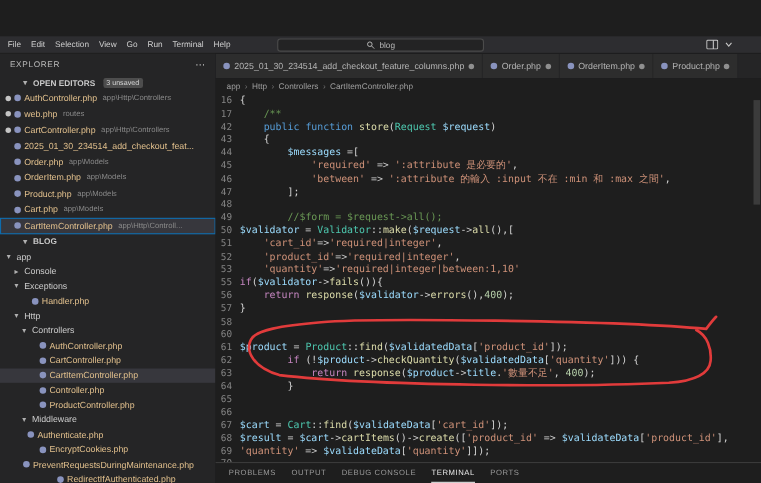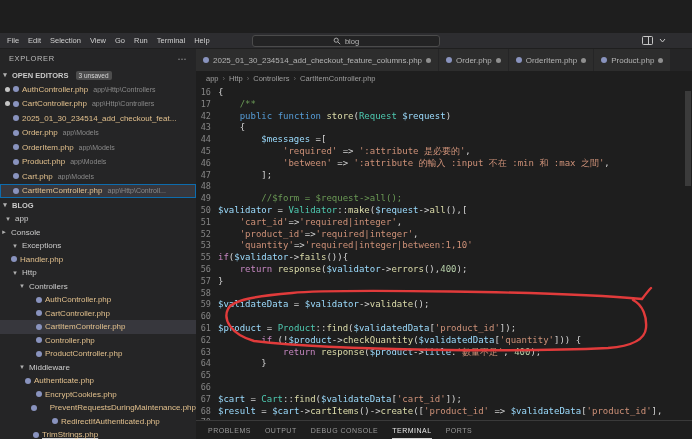--- a/index.html
+++ b/index.html
@@ -16,21 +16,21 @@
     color:#b8b8b8;font-size:7.5px;}
   .title-icons{position:absolute;right:26px;top:3px;display:flex;gap:6px;align-items:center;}
 
   
   .main{flex:1;display:flex;min-height:0;}
 
   
   .sidebar{flex:0 0 196px;width:196px;background:var(--sidebar_bg,#252526);display:flex;flex-direction:column;overflow:hidden;font-size:8px;}
   .sidebar-header{flex:0 0 19px;display:flex;align-items:center;justify-content:space-between;padding:0 9px;color:#bbb;font-size:7.5px;letter-spacing:.6px;}
   .more{color:#c5c5c5;font-size:9px;cursor:pointer;}
-  .section-header{flex:0 0 14px;display:flex;align-items:center;gap:3px;padding:0 1px;font-weight:bold;color:#cacaca;font-size:7.5px;}
+  .section-header{flex:0 0 14px;display:flex;align-items:center;gap:3px;padding:0 19px;font-weight:bold;color:#cacaca;font-size:7.5px;}
   .badge{margin-left:4px;background:#4d4d4d;color:#d6d6d6;border-radius:2px;padding:0 3px;font-weight:normal;font-size:6.5px;height:9px;line-height:9px;}
   .chev{width:8px;flex:0 0 8px;color:#b0b0b0;font-size:7px;text-align:center;}
   .oe-row{height:14.5px;display:flex;align-items:center;gap:3px;padding:0 2px 0 5px;white-space:nowrap;overflow:hidden;}
   .oe-row.selected{background:#37373d;outline:1px solid rgba(0,127,212,.75);outline-offset:-1px;}
   .dirty-dot{width:5px;height:5px;border-radius:50%;background:#c5c5c5;flex:0 0 5px;}
   .dirty-dot.hidden-dot{background:transparent;}
   .php-icon{width:6px;height:6px;border-radius:50%;background:#8993be;flex:0 0 6px;}
   .oe-name{color:var(--git_modified,#e2c08d);}
   .oe-path{color:#8a8a8a;font-size:7px;margin-left:2px;overflow:hidden;text-overflow:ellipsis;}
   .tree{flex:1;overflow:hidden;}
@@ -112,20 +112,26 @@
       <div id="open-editor-list">
           <div class="oe-row">
             <span class="dirty-dot"></span>
             <span class="php-icon"></span>
             <span class="oe-name">AuthController.php</span>
             <span class="oe-path">app\Http\Controllers</span>
           </div>
           <div class="oe-row">
             <span class="dirty-dot"></span>
             <span class="php-icon"></span>
+            <span class="oe-name">web.php</span>
+            <span class="oe-path">routes</span>
+          </div>
+          <div class="oe-row">
+            <span class="dirty-dot"></span>
+            <span class="php-icon"></span>
             <span class="oe-name">CartController.php</span>
             <span class="oe-path">app\Http\Controllers</span>
           </div>
           <div class="oe-row">
             <span class="dirty-dot hidden-dot"></span>
             <span class="php-icon"></span>
             <span class="oe-name">2025_01_30_234514_add_checkout_feat...</span>
           </div>
           <div class="oe-row">
             <span class="dirty-dot hidden-dot"></span>
@@ -160,29 +166,29 @@
         </div>
       <div class="section-header">
         <span class="chev">▾</span>
         <span>BLOG</span>
       </div>
       <div id="tree" class="tree">
           <div class="tree-row" style="padding-left: 4px;">
             <span class="chev">▾</span>
             <span class="folder-name">app</span>
           </div>
-          <div class="tree-row" style="">
+          <div class="tree-row" style="padding-left: 11px;">
             <span class="chev">▸</span>
             <span class="folder-name">Console</span>
           </div>
           <div class="tree-row" style="padding-left: 11px;">
             <span class="chev">▾</span>
             <span class="folder-name">Exceptions</span>
           </div>
-          <div class="tree-row" style=" text-align: center;">
+          <div class="tree-row" style="padding-left: 18px; text-align: center;">
             <span class="chev"></span>
             <span class="php-icon"></span>
             <span class="file-name">Handler.php</span>
           </div>
           <div class="tree-row" style="padding-left: 11px;">
             <span class="chev">▾</span>
             <span class="folder-name">Http</span>
           </div>
           <div class="tree-row" style="padding-left: 18px;">
             <span class="chev">▾</span>
@@ -220,21 +226,21 @@
           <div class="tree-row" style="padding-left: 14px;">
             <span class="chev"></span>
             <span class="php-icon"></span>
             <span class="file-name">Authenticate.php</span>
           </div>
           <div class="tree-row" style="padding-left: 25px;">
             <span class="chev"></span>
             <span class="php-icon"></span>
             <span class="file-name">EncryptCookies.php</span>
           </div>
-          <div class="tree-row" style="padding-left: 10px; justify-content: space-between;">
+          <div class="tree-row" style="padding-left: 10px;">
             <span class="chev"></span>
             <span class="php-icon"></span>
             <span class="file-name">PreventRequestsDuringMaintenance.php</span>
           </div>
           <div class="tree-row" style="padding-left: 41px;">
             <span class="chev"></span>
             <span class="php-icon"></span>
             <span class="file-name">RedirectIfAuthenticated.php</span>
           </div>
           <div class="tree-row" style="padding-left: 22px; text-decoration: underline;">
@@ -294,30 +300,30 @@
           <div class="code-line"><span class="gutter">48</span><span class="line-text"></span></div>
           <div class="code-line"><span class="gutter">49</span><span class="line-text"><span class="tk-p">        </span><span class="tk-m">//$form = $request-&gt;all();</span></span></div>
           <div class="code-line"><span class="gutter">50</span><span class="line-text"><span class="tk-v">$validator</span><span class="tk-p"> = </span><span class="tk-t">Validator</span><span class="tk-p">::</span><span class="tk-f">make</span><span class="tk-p">(</span><span class="tk-v">$request</span><span class="tk-p">-&gt;</span><span class="tk-f">all</span><span class="tk-p">(),[</span></span></div>
           <div class="code-line"><span class="gutter">51</span><span class="line-text"><span class="tk-p">    </span><span class="tk-s">'cart_id'</span><span class="tk-p">=&gt;</span><span class="tk-s">'required|integer'</span><span class="tk-p">,</span></span></div>
           <div class="code-line"><span class="gutter">52</span><span class="line-text"><span class="tk-p">    </span><span class="tk-s">'product_id'</span><span class="tk-p">=&gt;</span><span class="tk-s">'required|integer'</span><span class="tk-p">,</span></span></div>
           <div class="code-line"><span class="gutter">53</span><span class="line-text"><span class="tk-p">    </span><span class="tk-s">'quantity'</span><span class="tk-p">=&gt;</span><span class="tk-s">'required|integer|between:1,10'</span></span></div>
           <div class="code-line"><span class="gutter">55</span><span class="line-text"><span class="tk-c">if</span><span class="tk-p">(</span><span class="tk-v">$validator</span><span class="tk-p">-&gt;</span><span class="tk-f">fails</span><span class="tk-p">()){</span></span></div>
           <div class="code-line"><span class="gutter">56</span><span class="line-text"><span class="tk-p">    </span><span class="tk-c">return</span><span class="tk-p"> </span><span class="tk-f">response</span><span class="tk-p">(</span><span class="tk-v">$validator</span><span class="tk-p">-&gt;</span><span class="tk-f">errors</span><span class="tk-p">(),</span><span class="tk-n">400</span><span class="tk-p">);</span></span></div>
           <div class="code-line"><span class="gutter">57</span><span class="line-text"><span class="tk-p">}</span></span></div>
           <div class="code-line"><span class="gutter">58</span><span class="line-text"></span></div>
-          <div class="code-line"><span class="gutter">59</span><span class="line-text"><span class="tk-v">$validateData</span><span class="tk-p"> = </span><span class="tk-v">$validator</span><span class="tk-p">-&gt;</span><span class="tk-f">validate</span><span class="tk-p">();</span></span></div>
           <div class="code-line"><span class="gutter">60</span><span class="line-text"></span></div>
           <div class="code-line"><span class="gutter">61</span><span class="line-text"><span class="tk-v">$product</span><span class="tk-p"> = </span><span class="tk-t">Product</span><span class="tk-p">::</span><span class="tk-f">find</span><span class="tk-p">(</span><span class="tk-v">$validatedData</span><span class="tk-p">[</span><span class="tk-s">'product_id'</span><span class="tk-p">]);</span></span></div>
           <div class="code-line"><span class="gutter">62</span><span class="line-text"><span class="tk-p">        </span><span class="tk-c">if</span><span class="tk-p"> (!</span><span class="tk-v">$product</span><span class="tk-p">-&gt;</span><span class="tk-f">checkQuantity</span><span class="tk-p">(</span><span class="tk-v">$validatedData</span><span class="tk-p">[</span><span class="tk-s">'quantity'</span><span class="tk-p">])) {</span></span></div>
           <div class="code-line"><span class="gutter">63</span><span class="line-text"><span class="tk-p">            </span><span class="tk-c">return</span><span class="tk-p"> </span><span class="tk-f">response</span><span class="tk-p">(</span><span class="tk-v">$product</span><span class="tk-p">-&gt;</span><span class="tk-v">title</span><span class="tk-p">.</span><span class="tk-s">'數量不足'</span><span class="tk-p">, </span><span class="tk-n">400</span><span class="tk-p">);</span></span></div>
           <div class="code-line"><span class="gutter">64</span><span class="line-text"><span class="tk-p">        }</span></span></div>
           <div class="code-line"><span class="gutter">65</span><span class="line-text"></span></div>
           <div class="code-line"><span class="gutter">66</span><span class="line-text"></span></div>
           <div class="code-line"><span class="gutter">67</span><span class="line-text"><span class="tk-v">$cart</span><span class="tk-p"> = </span><span class="tk-t">Cart</span><span class="tk-p">::</span><span class="tk-f">find</span><span class="tk-p">(</span><span class="tk-v">$validateData</span><span class="tk-p">[</span><span class="tk-s">'cart_id'</span><span class="tk-p">]);</span></span></div>
           <div class="code-line"><span class="gutter">68</span><span class="line-text"><span class="tk-v">$result</span><span class="tk-p"> = </span><span class="tk-v">$cart</span><span class="tk-p">-&gt;</span><span class="tk-f">cartItems</span><span class="tk-p">()-&gt;</span><span class="tk-f">create</span><span class="tk-p">([</span><span class="tk-s">'product_id'</span><span class="tk-p"> =&gt; </span><span class="tk-v">$validateData</span><span class="tk-p">[</span><span class="tk-s">'product_id'</span><span class="tk-p">],</span></span></div>
+          <div class="code-line"><span class="gutter">69</span><span class="line-text"><span class="tk-s">'quantity'</span><span class="tk-p"> =&gt; </span><span class="tk-v">$validateData</span><span class="tk-p">[</span><span class="tk-s">'quantity'</span><span class="tk-p">]]);</span></span></div>
           <div class="code-line"><span class="gutter">70</span><span class="line-text"></span></div>
         </div>
       <div id="panelbar" class="panelbar">
           <div class="panel-tab">PROBLEMS</div>
           <div class="panel-tab">OUTPUT</div>
           <div class="panel-tab">DEBUG CONSOLE</div>
           <div class="panel-tab active">TERMINAL</div>
           <div class="panel-tab">PORTS</div>
         </div>
       <div class="scroll-thumb"></div>

